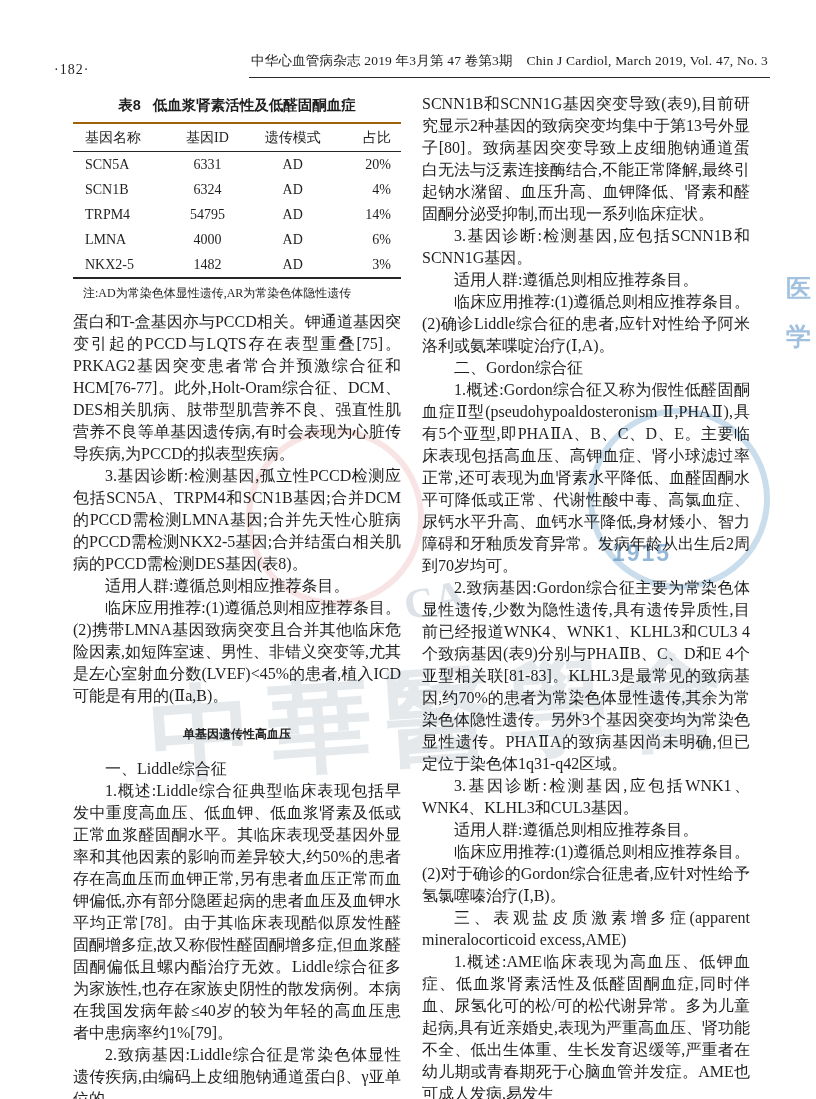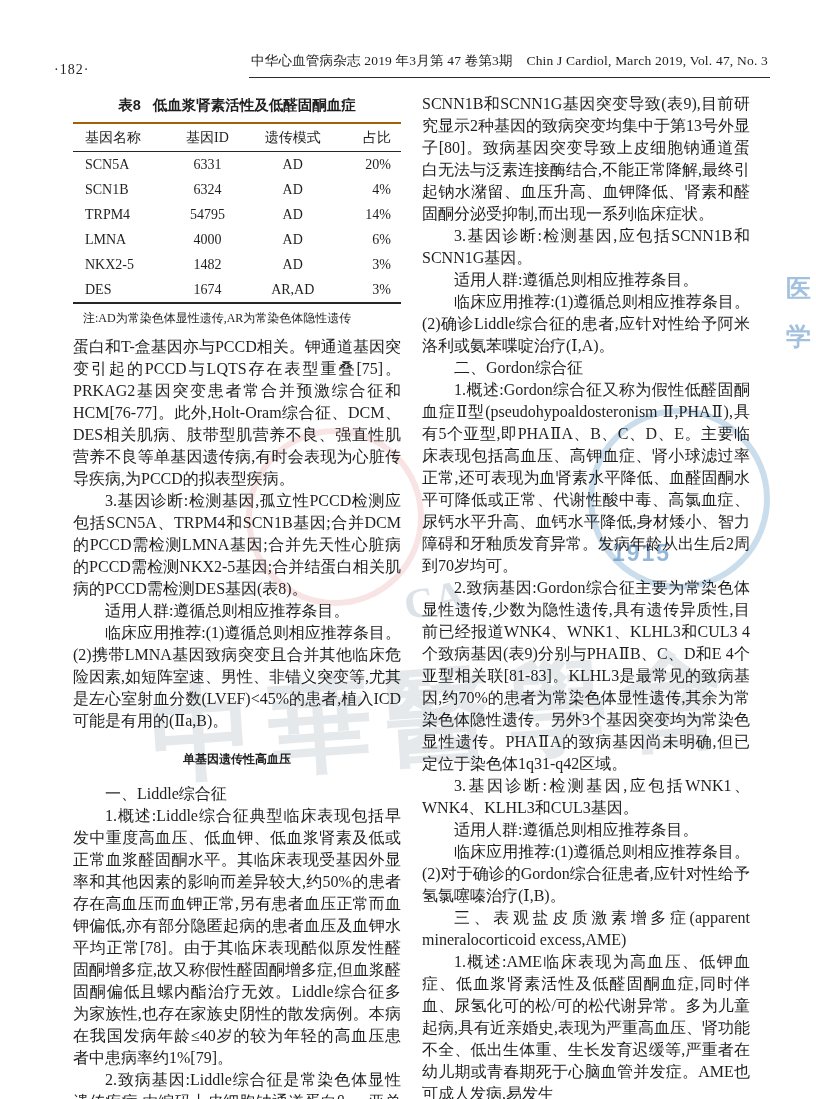--- a/index.html
+++ b/index.html
@@ -161,26 +161,20 @@
               <tr>
                 <td class="c-gene">LMNA</td>
                 <td class="c-id">4000</td>
                 <td class="c-mode">AD</td>
                 <td class="c-pct">6%</td>
               </tr>
               <tr>
                 <td class="c-gene">NKX2-5</td>
                 <td class="c-id">1482</td>
                 <td class="c-mode">AD</td>
-                <td class="c-pct">3%</td>
-              </tr>
-              <tr>
-                <td class="c-gene">DES</td>
-                <td class="c-id">1674</td>
-                <td class="c-mode">AR,AD</td>
                 <td class="c-pct">3%</td>
               </tr>
             </tbody>
           </table>
           <div class="tnote">注:AD为常染色体显性遗传,AR为常染色体隐性遗传</div>
         </div>
 
         <p>蛋白和T-盒基因亦与PCCD相关。钾通道基因突变引起的PCCD与LQTS存在表型重叠[75]。PRKAG2基因突变患者常合并预激综合征和HCM[76-77]。此外,Holt-Oram综合征、DCM、DES相关肌病、肢带型肌营养不良、强直性肌营养不良等单基因遗传病,有时会表现为心脏传导疾病,为PCCD的拟表型疾病。</p>
         <p class="indent">3.基因诊断:检测基因,孤立性PCCD检测应包括SCN5A、TRPM4和SCN1B基因;合并DCM的PCCD需检测LMNA基因;合并先天性心脏病的PCCD需检测NKX2-5基因;合并结蛋白相关肌病的PCCD需检测DES基因(表8)。</p>
         <p class="indent">适用人群:遵循总则相应推荐条目。</p>

